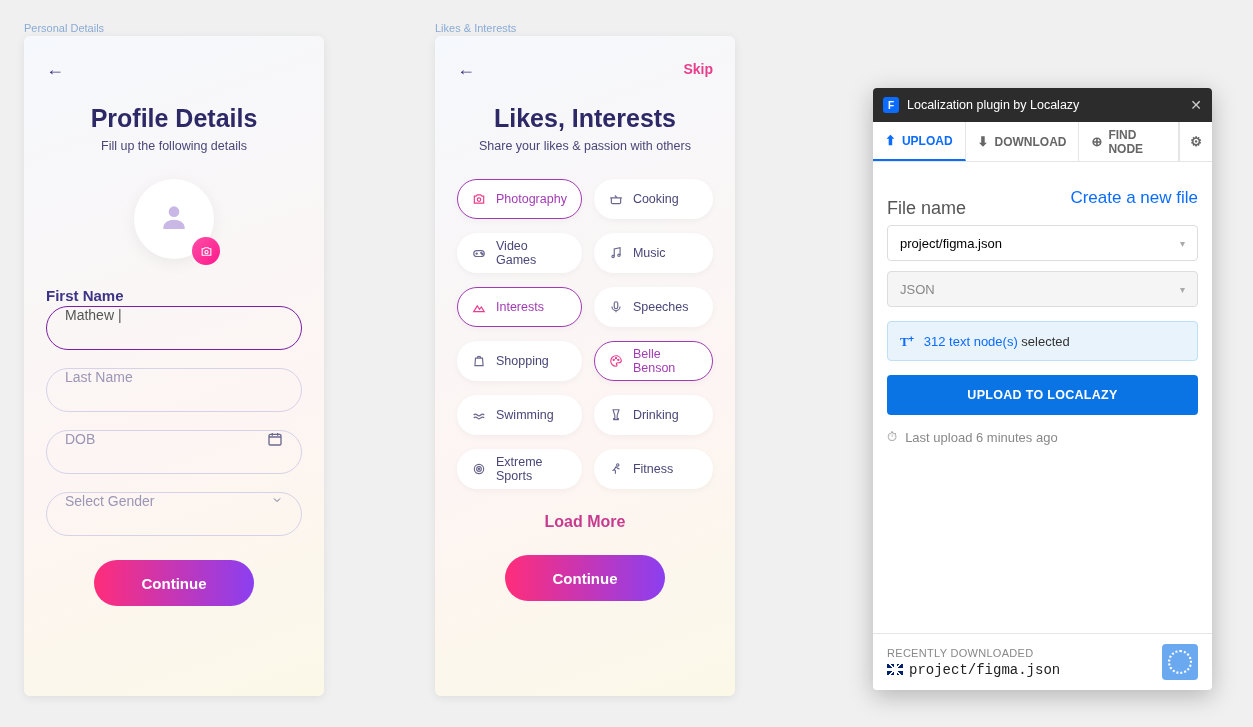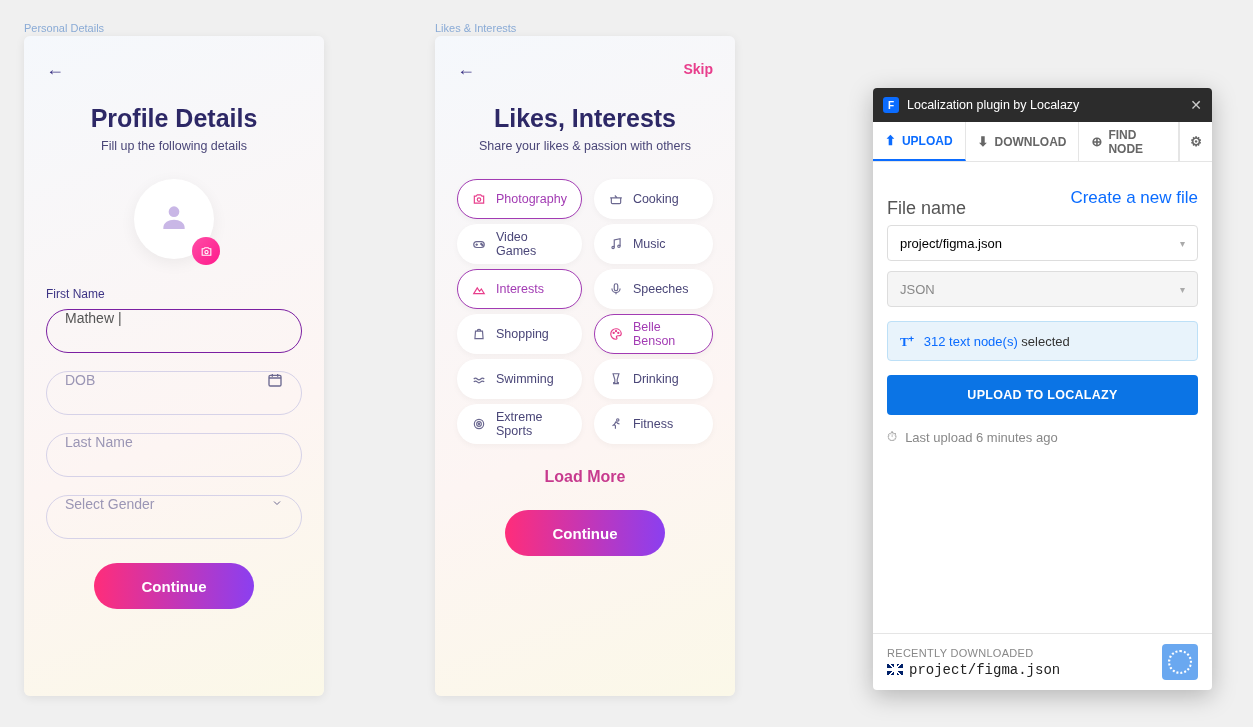--- a/index.html
+++ b/index.html
@@ -18,30 +18,30 @@
 .skip-link { color: #e83e8c; font-weight: 700; font-size: 14px; cursor: pointer; }
 
 .screen-title { font-size: 25px; font-weight: 800; color: #2d2866; text-align: center; margin-bottom: 6px; }
 .screen-sub { font-size: 12.5px; color: #4a4678; text-align: center; margin-bottom: 26px; }
 
 .avatar-wrap { display: flex; justify-content: center; margin-bottom: 28px; position: relative; }
 .avatar { width: 80px; height: 80px; border-radius: 50%; background: #fff; box-shadow: 0 4px 16px rgba(0,0,0,0.06); display: flex; align-items: center; justify-content: center; position: relative; }
 .avatar-icon { color: #c9b7e6; }
 .camera-badge { position: absolute; right: -6px; bottom: -6px; width: 28px; height: 28px; border-radius: 50%; background: linear-gradient(135deg, #ff4da6, #ff1a8c); display: flex; align-items: center; justify-content: center; color: #fff; }
 
-.field-label { font-size: 12px; color: #3d3485; margin-bottom: 8px; font-weight: 400; }
+.field-label { font-size: 15px; color: #3d3485; margin-bottom: 2px; font-weight: 700; }
 .field { width: 100%; border: 1.5px solid #d6d2e8; border-radius: 26px; height: 44px; padding: 0 18px; font-size: 14px; color: #666; background: #fff0; display: flex; justify-content: space-between; margin-bottom: 18px; }
 .field.active { border-color: #7b1fa2; }
 .field-text { color: #555; }
 .field-placeholder { color: #9b96b5; }
 .field-icon { color: #6b6890; }
 
 .primary-btn { width: 160px; height: 46px; margin: 24px auto 0; border-radius: 26px; background: linear-gradient(90deg, #ff2d7a, #8b3ff0); color: #fff; font-weight: 700; font-size: 15px; display: flex; align-items: center; justify-content: center; cursor: pointer; }
 
-.chips { display: grid; grid-template-columns: 1fr 1fr; gap: 5px 12px; margin-top: 4px; }
+.chips { display: grid; grid-template-columns: 1fr 1fr; gap: 14px 12px; margin-top: 4px; }
 .chip { border: 1px solid transparent; background: #fff; border-radius: 22px; height: 40px; display: flex; align-items: center; padding: 0 14px; font-size: 12.5px; color: #4a4678; box-shadow: 0 2px 6px rgba(0,0,0,0.04); cursor: pointer; gap: 10px; }
 .chip-icon { width: 14px; height: 14px; display: inline-flex; align-items: center; justify-content: center; }
 .chip.selected { border: 1.5px solid #a23bb3; color: #a23bb3; }
 .chip.selected .chip-icon { color: #e83e8c; }
 .chip:not(.selected) .chip-icon { color: #6b6890; }
 
 .load-more { text-align: center; font-weight: 800; font-size: 16px; color: #c73a8e; margin-top: 24px; cursor: pointer; }
 
 
 .plugin { position: absolute; left: 873px; top: 88px; width: 339px; background: #fff; border-radius: 4px; box-shadow: 0 6px 24px rgba(0,0,0,0.25); display: flex; flex-direction: column; height: 602px; }
@@ -108,32 +108,32 @@
           </svg>
       </span>
     </div>
   </div>
 
   <div class="field-label">First Name</div>
   <div class="field active">
     <span class="field-text">Mathew |</span>
   </div>
   <div class="field">
+    <span class="field-placeholder">Last Name</span>
+  </div>
+  <div class="field">
     <span class="field-placeholder">DOB</span>
     <span class="field-icon">
       <svg width="16" height="16" viewBox="0 0 24 24" fill="none" stroke="currentColor" stroke-width="2">
           <rect x="3" y="5" width="18" height="16" rx="2"></rect>
           <path d="M3 9h18M8 3v4M16 3v4"></path>
         </svg>
     </span>
   </div>
   <div class="field">
-    <span class="field-placeholder">Last Name</span>
-  </div>
-  <div class="field">
     <span class="field-placeholder">Select Gender</span>
     <span class="field-icon">
       <svg width="12" height="12" viewBox="0 0 24 24" fill="none" stroke="currentColor" stroke-width="2">
           <path d="M6 9l6 6 6-6"></path>
         </svg>
     </span>
   </div>
 
   <div class="primary-btn">Continue</div>
 </div>

